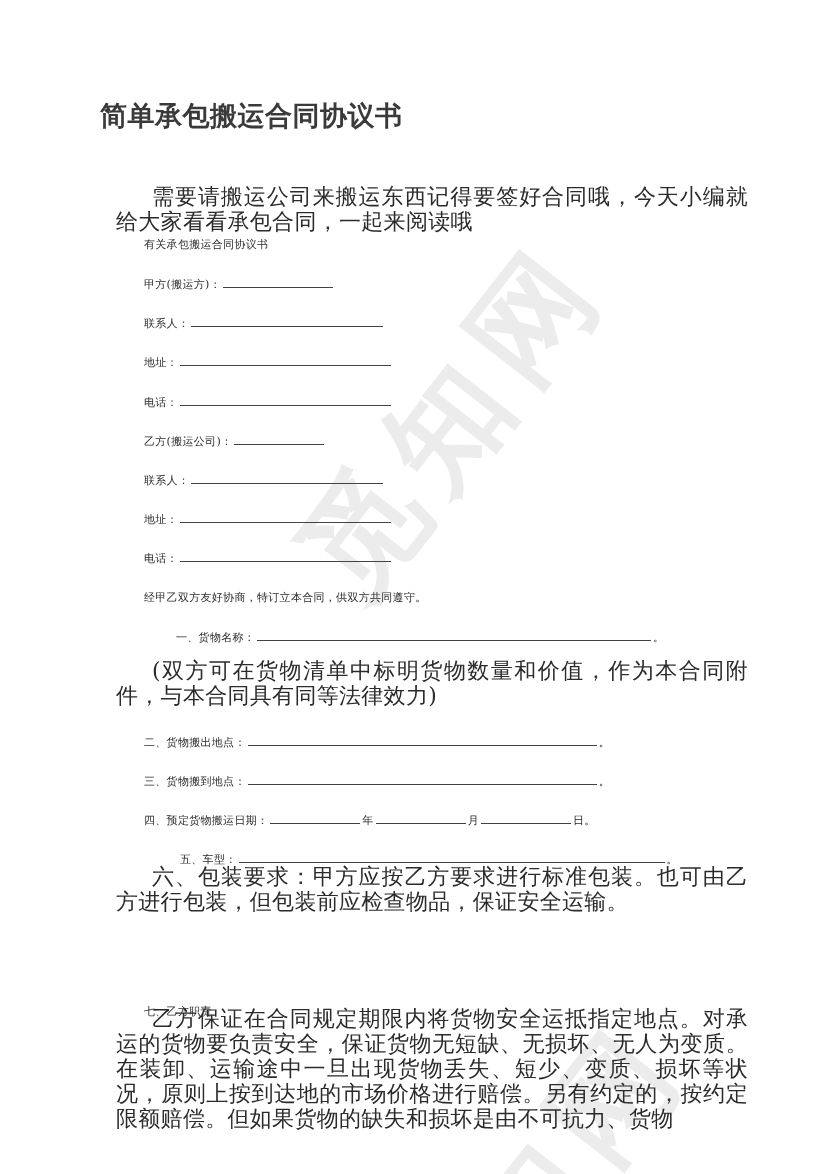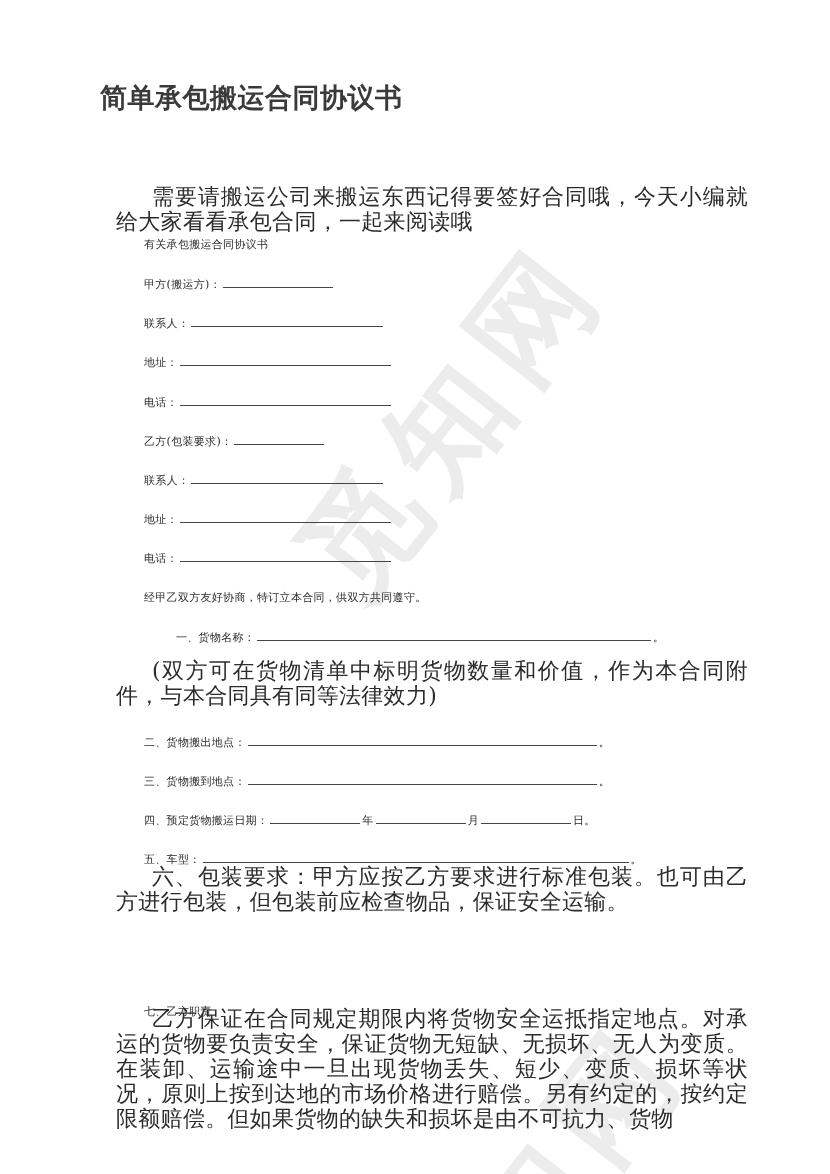--- a/index.html
+++ b/index.html
@@ -33,21 +33,21 @@
 
     .page {
       position: absolute;
       left: 100px;
       top: 0;
       width: 632px;
       z-index: 1;
     }
     .title {
       position: absolute;
-      top: 80px;
+      top: 98px;
       left: 0;
       font-family: "DejaVu Sans", "Liberation Sans", sans-serif;
       font-size: 27px;
       font-weight: bold;
       color: #3a3a3a;
       letter-spacing: 0.5px;
       margin: 0;
       white-space: nowrap;
     }
     .para {
@@ -100,21 +100,21 @@
     <span>联系人：</span><span class="blank" style="width:192px;"></span>
   </div>
   <div class="line" style="top:349px;">
     <span>地址：</span><span class="blank" style="width:211px;"></span>
   </div>
   <div class="line" style="top:389px;">
     <span>电话：</span><span class="blank" style="width:211px;"></span>
   </div>
 
   <div class="line" style="top:428px;">
-    <span>乙方(包装要求)：</span><span class="blank" style="width:90px;"></span>
+    <span>乙方(搬运公司)：</span><span class="blank" style="width:90px;"></span>
   </div>
   <div class="line" style="top:467px;">
     <span>联系人：</span><span class="blank" style="width:192px;"></span>
   </div>
   <div class="line" style="top:506px;">
     <span>地址：</span><span class="blank" style="width:211px;"></span>
   </div>
   <div class="line" style="top:545px;">
     <span>电话：</span><span class="blank" style="width:211px;"></span>
   </div>
@@ -134,21 +134,21 @@
   </div>
 
   <div class="line" style="top:768px;">
     <span>三、货物搬到地点：</span><span class="blank" style="width:349px;"></span><span>。</span>
   </div>
 
   <div class="line" style="top:807px;text-align:right;">
     <span>四、预定货物搬运日期：</span><span class="blank" style="width:90px;"></span><span>年</span><span class="blank" style="width:90px;"></span><span>月</span><span class="blank" style="width:90px;"></span><span>日</span><span>。</span>
   </div>
 
-  <div class="line" style="top:846px;">
+  <div class="line" style="top:846px;margin-left:36px;">
     <span>五、车型：</span><span class="blank" style="width:426px;"></span><span>。</span>
   </div>
 
   <p class="para indent" style="top:848px;">六、包装要求：甲方应按乙方要求进行标准包装。也可由乙方进行包装，但包装前应检查物品，保证安全运输。</p>
 
   <div class="line" style="top:951px;margin-top:48px;">
     <span>七、乙方职责</span>
   </div>
 
   <p class="para indent" style="top:990px;">乙方保证在合同规定期限内将货物安全运抵指定地点。对承运的货物要负责安全，保证货物无短缺、无损坏、无人为变质。在装卸、运输途中一旦出现货物丢失、短少、变质、损坏等状况，原则上按到达地的市场价格进行赔偿。另有约定的，按约定限额赔偿。但如果货物的缺失和损坏是由不可抗力、货物</p>

